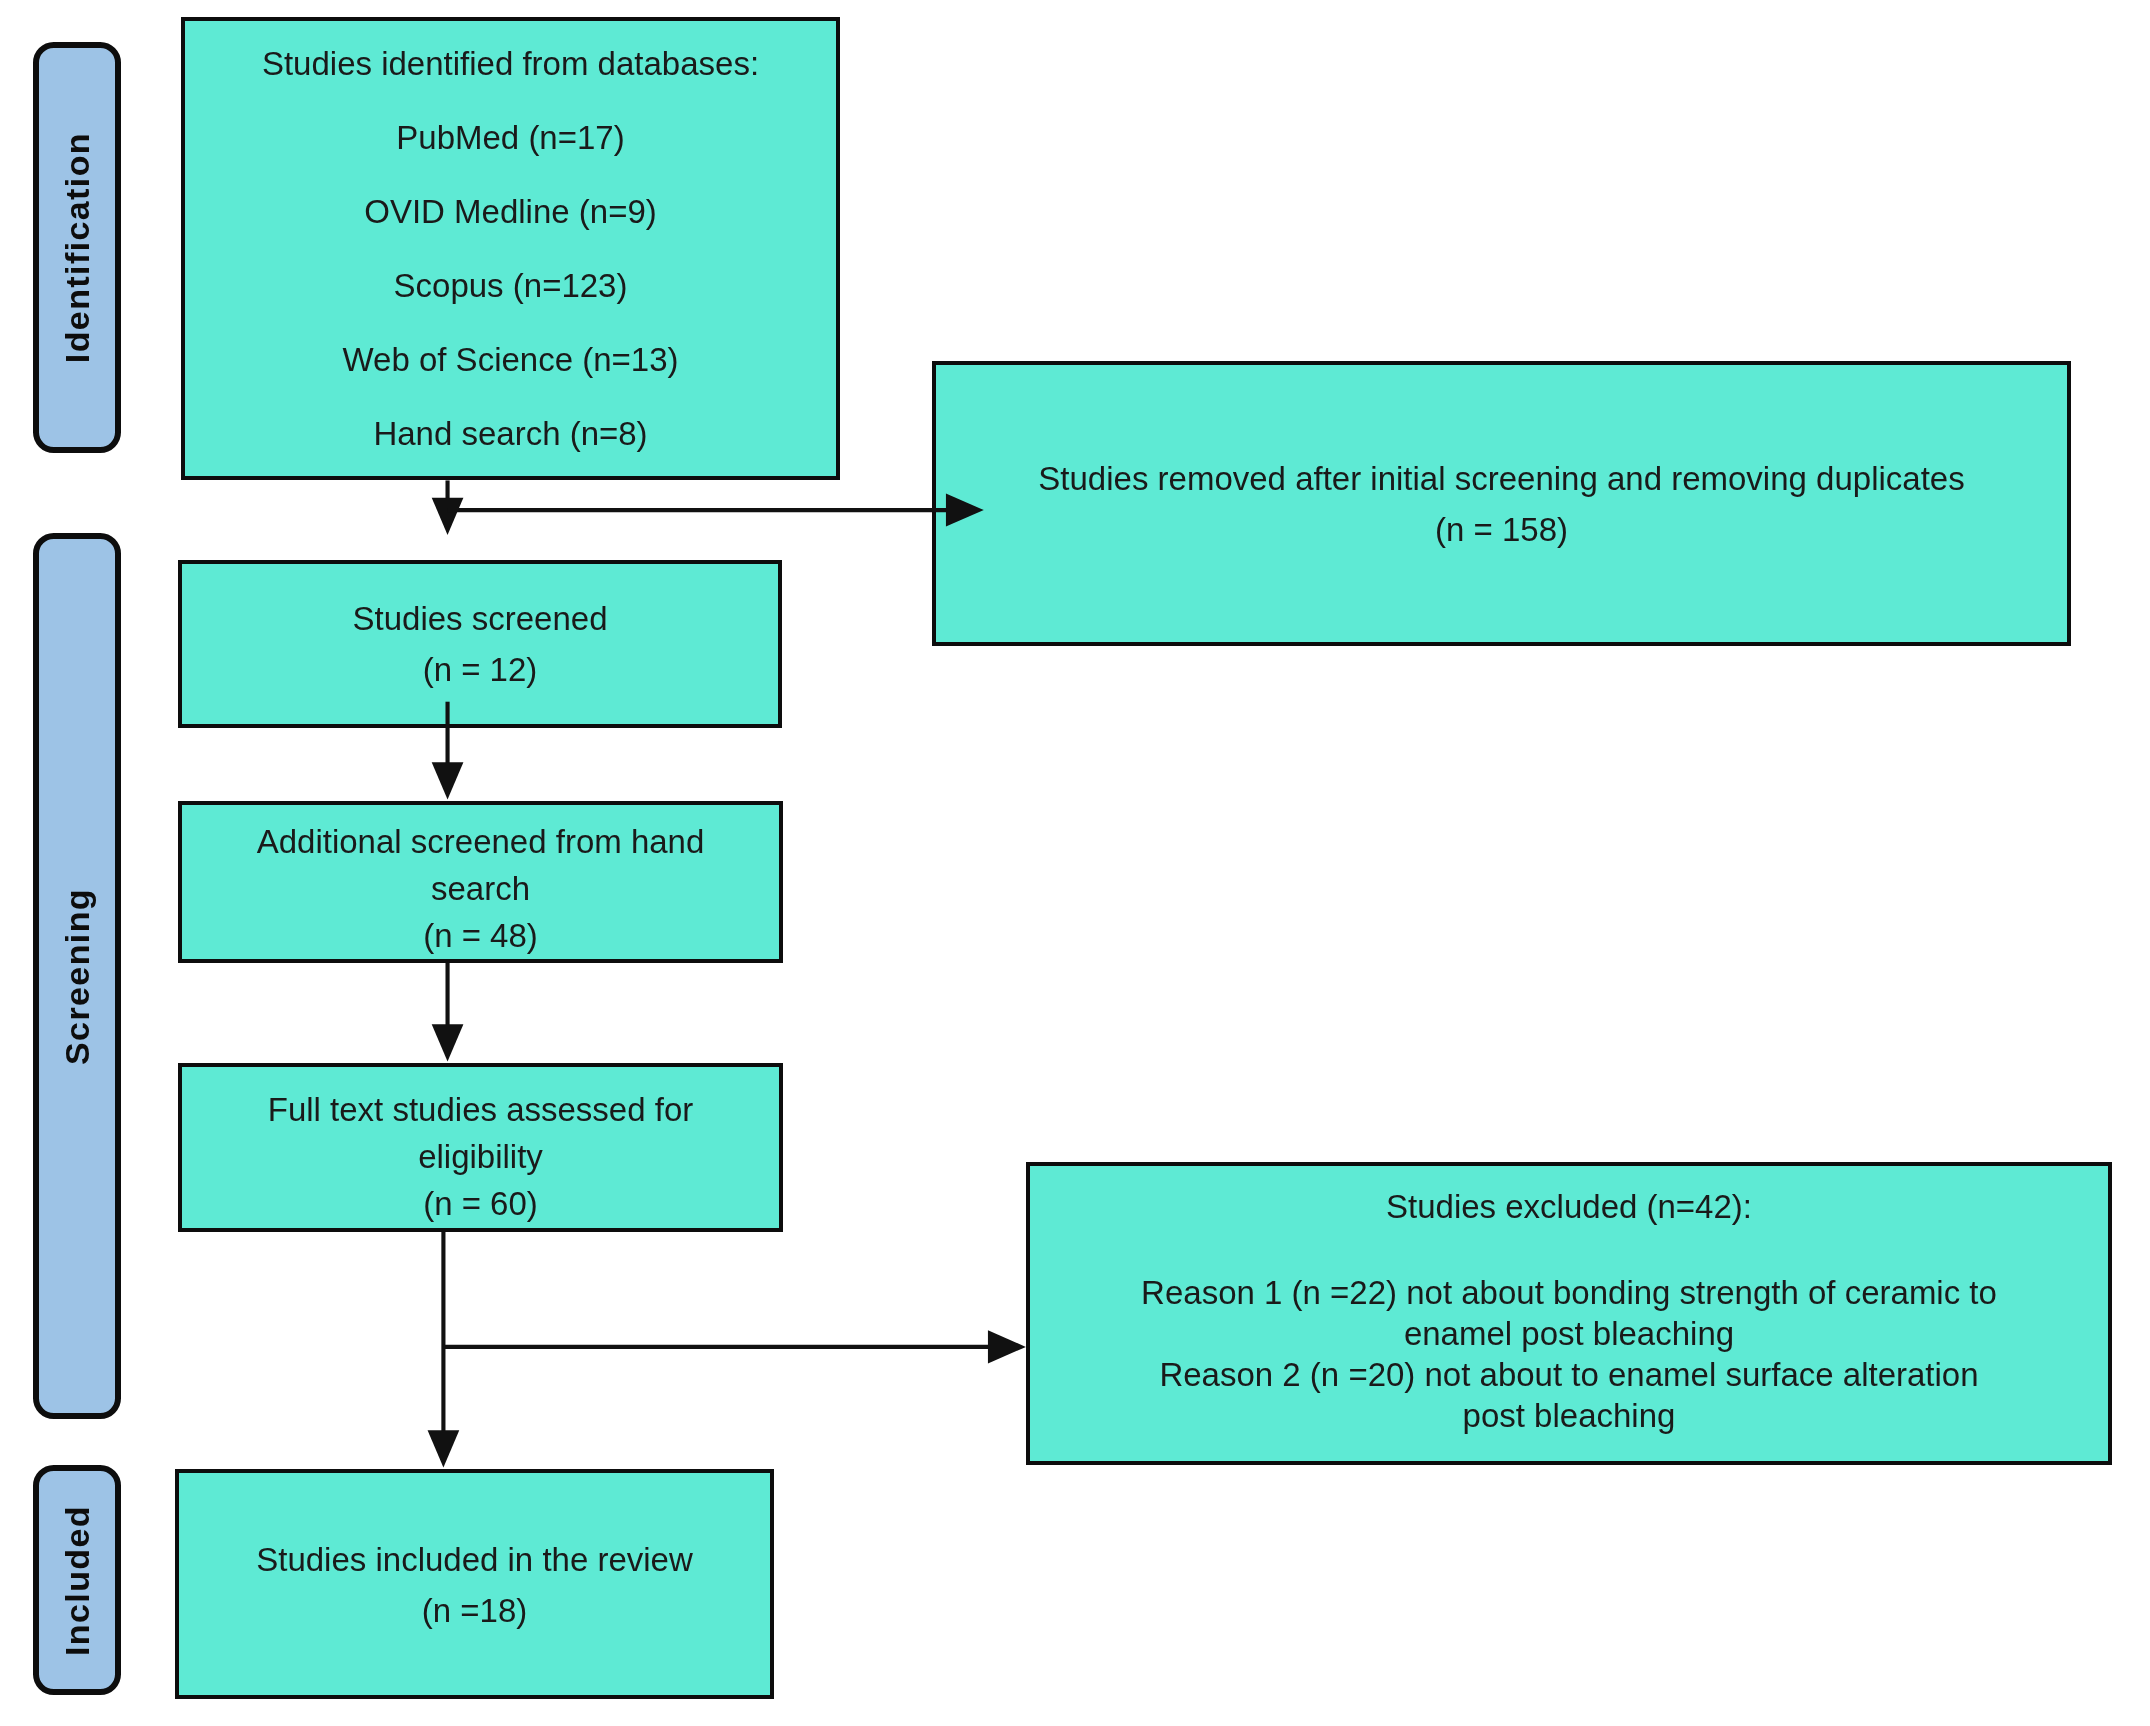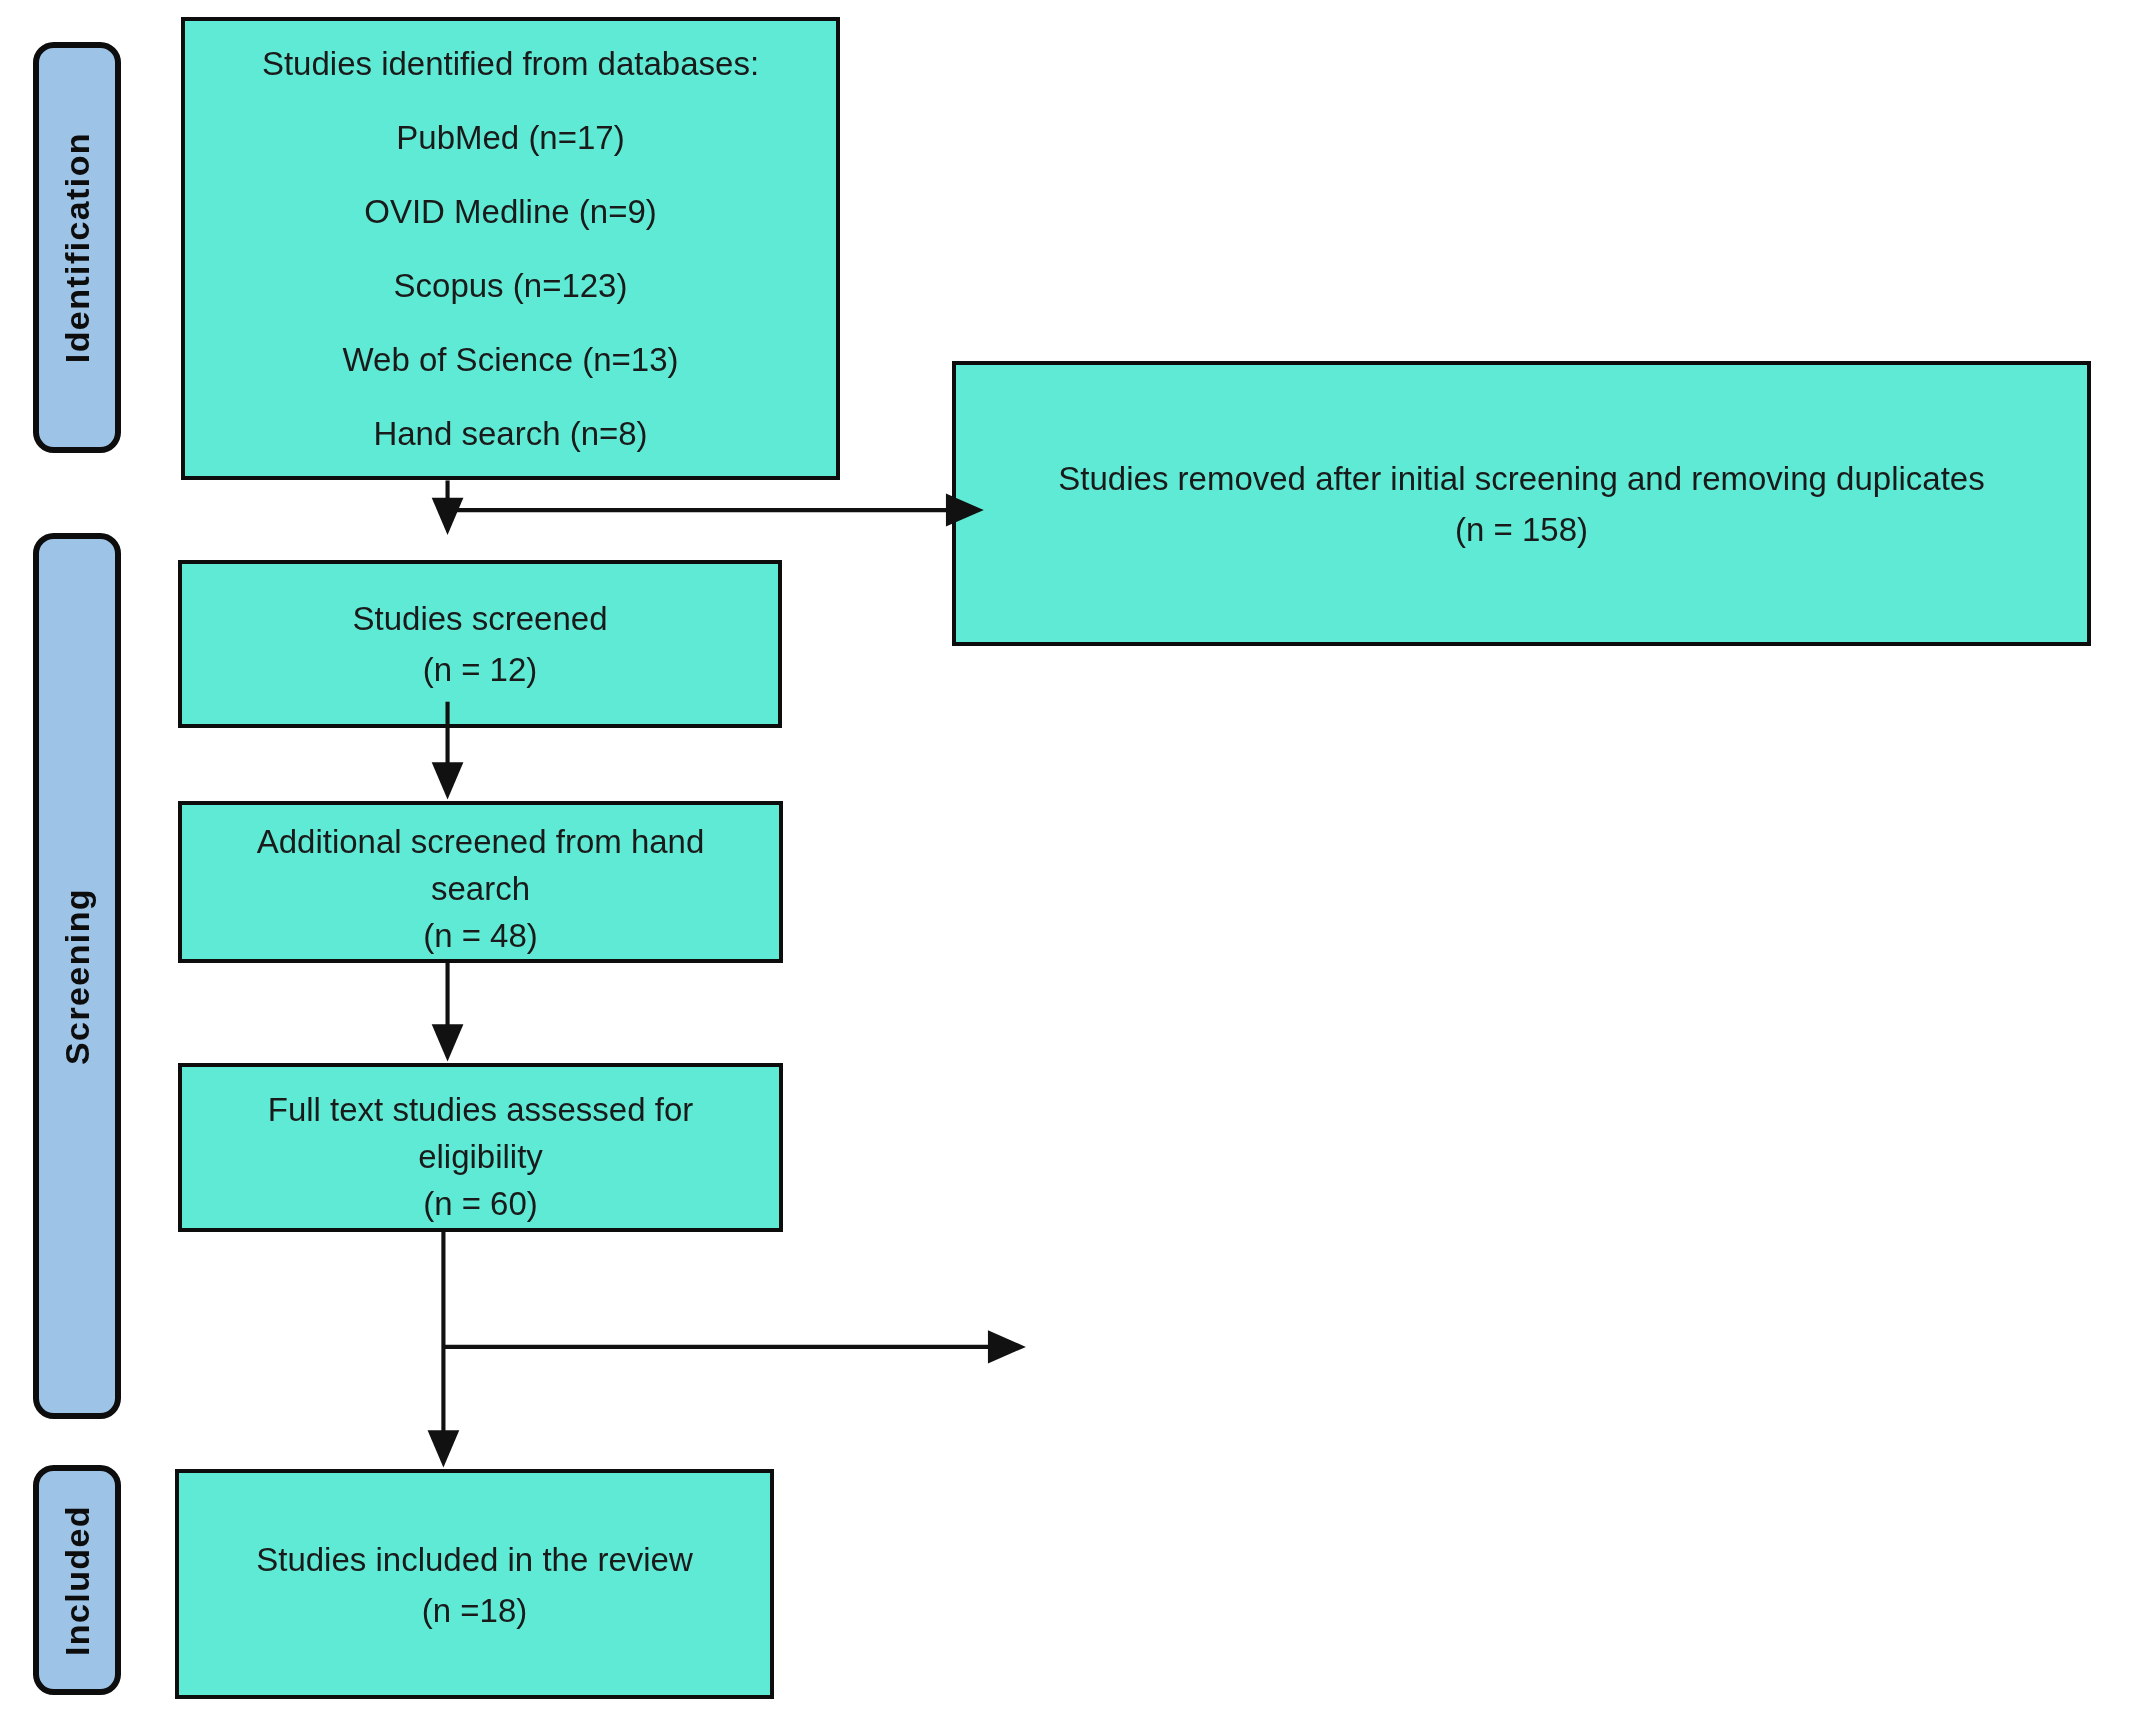--- a/index.html
+++ b/index.html
@@ -49,21 +49,21 @@
     justify-content: center;
     text-align: center;
     font-size: 33px;
     color: #1a1a1a;
   }
   .fbox .tline { width: 100%; }
 
   .box-identified  { left: 181px;  top: 17px;   width: 659px;  height: 463px; }
   .box-identified  .tline { line-height: 74px; }
 
-  .box-removed     { left: 952px; top: 361px;  width: 1139px; height: 285px; }
+  .box-removed     { left: 932px; top: 361px;  width: 1139px; height: 285px; }
   .box-removed     .tline { line-height: 51px; }
 
   .box-screened    { left: 178px;  top: 560px;  width: 604px;  height: 168px; }
   .box-screened    .tline { line-height: 51px; }
 
   .box-hand-search { left: 178px;  top: 801px; width: 605px;  height: 162px; padding-top: 13.8px; }
   .box-hand-search .tline { line-height: 47px; }
 
   .box-full-text   { left: 178px;  top: 1063px; width: 605px;  height: 169px; padding-top: 17px; }
   .box-full-text   .tline { line-height: 47px; }
@@ -125,20 +125,29 @@
       <div class="tline">search</div>
       <div class="tline">(n = 48)</div>
     </div>
 
   <div class="fbox box-full-text">
       <div class="tline">Full text studies assessed for</div>
       <div class="tline">eligibility</div>
       <div class="tline">(n = 60)</div>
     </div>
 
+  <div class="fbox box-excluded">
+    <div class="excl-title">Studies excluded (n=42):</div>
+    <div style="width:100%;">
+        <div class="tline">Reason 1 (n =22) not about bonding strength of ceramic to</div>
+        <div class="tline">enamel post bleaching</div>
+        <div class="tline">Reason 2 (n =20) not about to enamel surface alteration</div>
+        <div class="tline">post bleaching</div>
+      </div>
+  </div>
 
   <div class="fbox box-included">
       <div class="tline">Studies included in the review</div>
       <div class="tline">(n =18)</div>
     </div>
 
   <svg class="arrows" viewBox="0 0 3120 2504">
 
     <line x1="649" y1="697" x2="649" y2="726"></line>
     <polygon points="649,776 626,722 672,722"></polygon>

